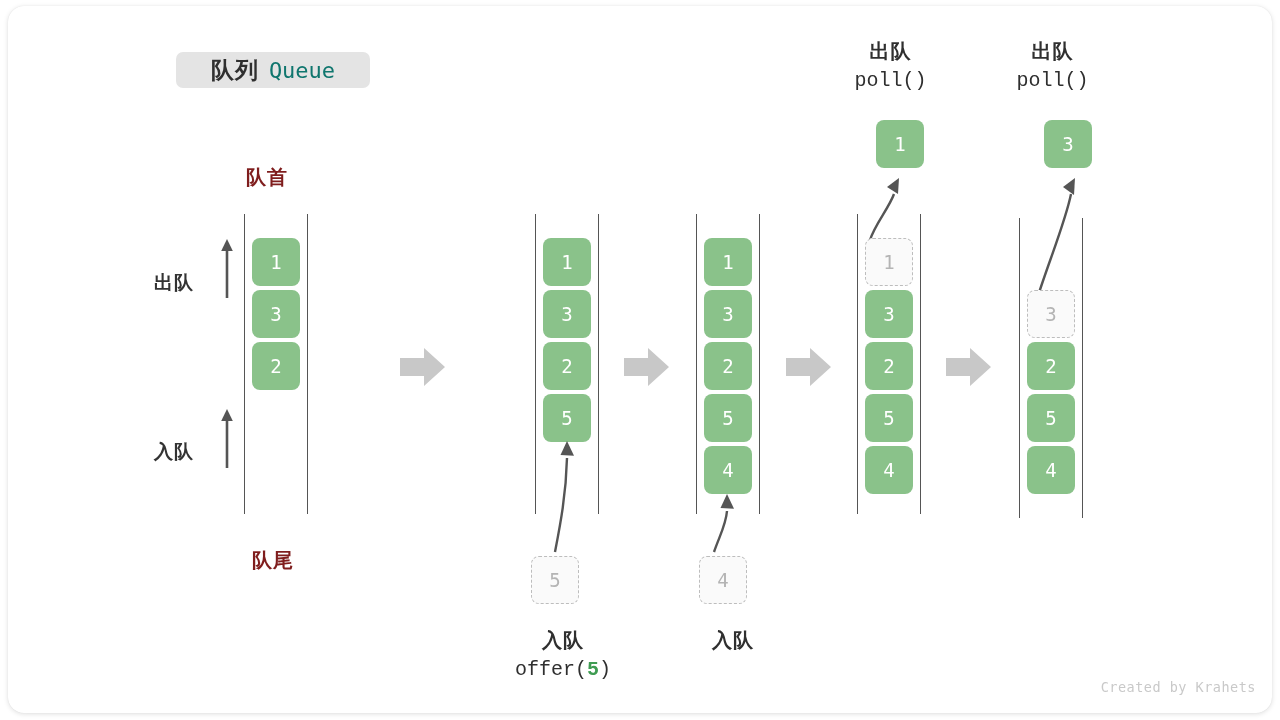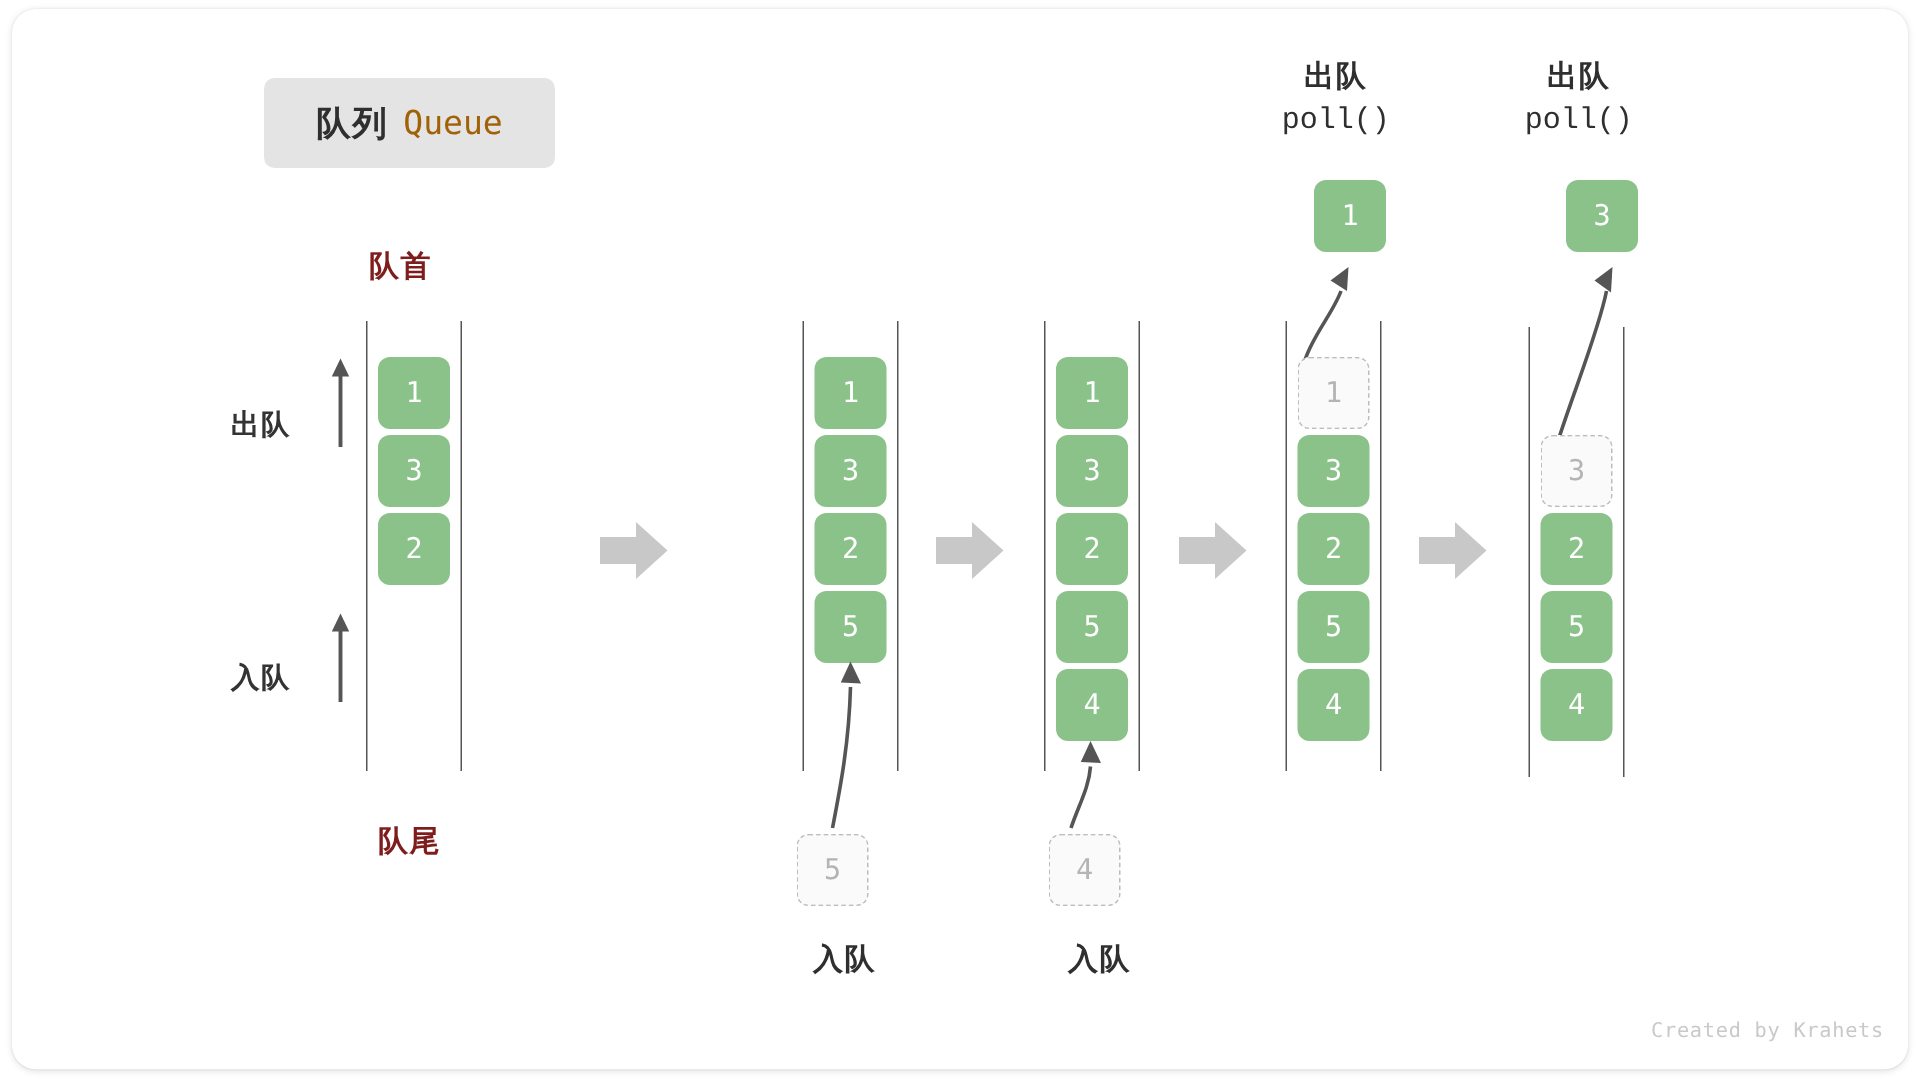--- a/index.html
+++ b/index.html
@@ -15,32 +15,32 @@
     width: 1264px; height: 707px;
     background: #ffffff;
     border-radius: 16px;
     box-shadow: 0 1px 5px rgba(0,0,0,0.13), 0 0 1px rgba(0,0,0,0.10);
   }
   .abs { position: absolute; }
 
   
   #title-badge {
     left: 168px; top: 46px;
-    width: 194px; height: 60px;
+    width: 194px; height: 36px;
     background: #e4e4e4;
     border-radius: 7px;
     display: flex; align-items: center; justify-content: center;
     gap: 10px;
   }
   #title-badge .cn {
     font-size: 23px; font-weight: bold; color: #2f2f2f;
     letter-spacing: 1px;
   }
   #title-badge .en {
-    font-size: 22px; color: #a16207;
+    font-size: 22px; color: #0f766e;
     font-family: "DejaVu Sans Mono", "Liberation Mono", monospace;
   }
 
   
   .endlabel {
     font-size: 20px; font-weight: bold; color: #7f1d1d;
     letter-spacing: 1px; white-space: nowrap;
   }
 
   
@@ -132,20 +132,21 @@
   <div class="abs cell filled" style="left:535px; top:388px;">5</div>
 
   <div class="abs cell ghost" style="left:523px; top:550px;">5</div>
   <svg class="abs" style="left:535px; top:430px;" width="50" height="118">
     <path d="M 12 116 C 17 90, 23 60, 24 22" stroke="#555" stroke-width="2.4" fill="none"></path>
     <polygon points="24,5 17.5,19 31,19.7" fill="#555"></polygon>
   </svg>
 
   <div class="abs caption" style="left:460px; top:620px; width:190px;">
     <div class="cn">入队</div>
+    <div class="code"><span>offer(</span><span class="num">5</span><span>)</span></div>
   </div>
 
   <svg class="abs" style="left:616px; top:341px;" width="46" height="40">
     <polygon points="0,11 24,11 24,1 45,20 24,39 24,29 0,29" fill="#c8c8c8"></polygon>
   </svg>
 
   <div class="abs rail" style="left:688px; top:208px; width:64px; height:300px;"></div>
   <div class="abs cell filled" style="left:696px; top:232px;">1</div>
   <div class="abs cell filled" style="left:696px; top:284px;">3</div>
   <div class="abs cell filled" style="left:696px; top:336px;">2</div>

